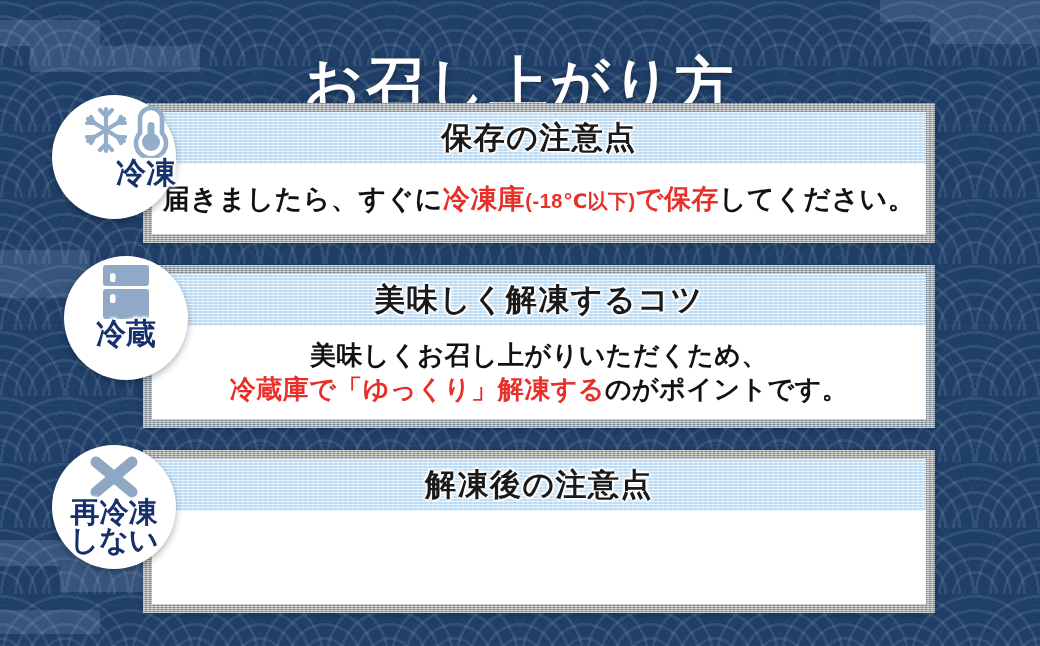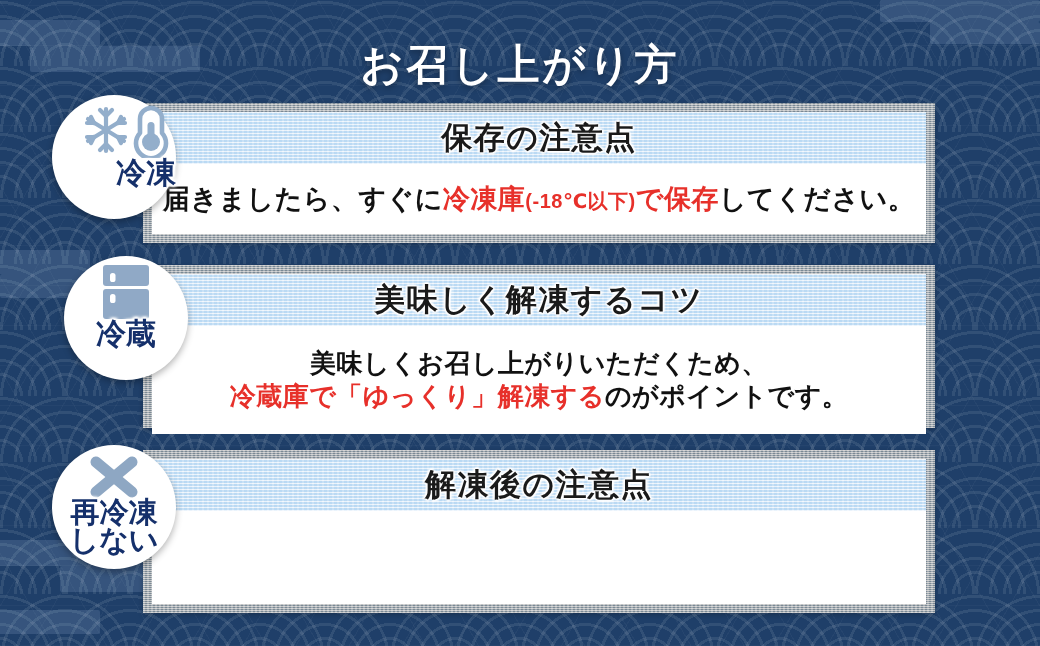--- a/index.html
+++ b/index.html
@@ -52,21 +52,21 @@
   
   .title {
     position: absolute;
     top: 14px;
     left: 0;
     width: 1040px;
     text-align: center;
     color: #ffffff;
     font-family: "Liberation Serif", "DejaVu Serif", serif;
     font-weight: 700;
-    font-size: 42px;
+    font-size: 58px;
     letter-spacing: 3px;
     line-height: 1.1;
     text-shadow: 0 2px 6px rgba(0,0,0,.35);
     white-space: nowrap;
   }
 
   
   .card {
     position: absolute;
     left: 143px;
@@ -132,21 +132,21 @@
     letter-spacing: .5px;
     line-height: 1.28;
   }
   .red   { color: #e7302a; }
   .small { font-size: 20px; font-weight: 700; }
 
   
   #card-1 { top: 103px;  height: 140px; }
   #card-1 .card-body { height: 70px; }
   #card-2 { top: 265px;  height: 163px; }
-  #card-2 .card-body { height: 108px; }
+  #card-2 .card-body { height: 93px; }
   #card-2 .card-line { font-size: 26px; }
   #card-3 { top: 450px;  height: 163px; }
   #card-3 .card-body { height: 93px; }
   #card-3 .card-line { font-size: 26px; }
 
   
   .badge {
     position: absolute;
     width: 124px;
     height: 124px;

